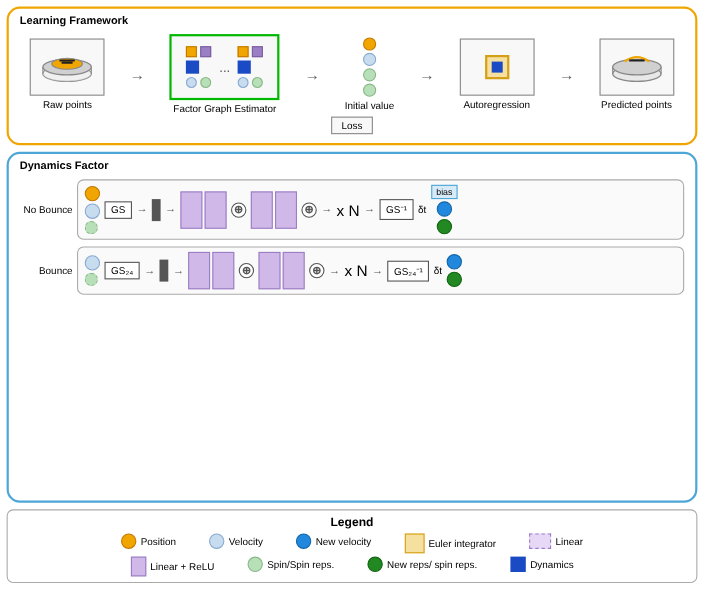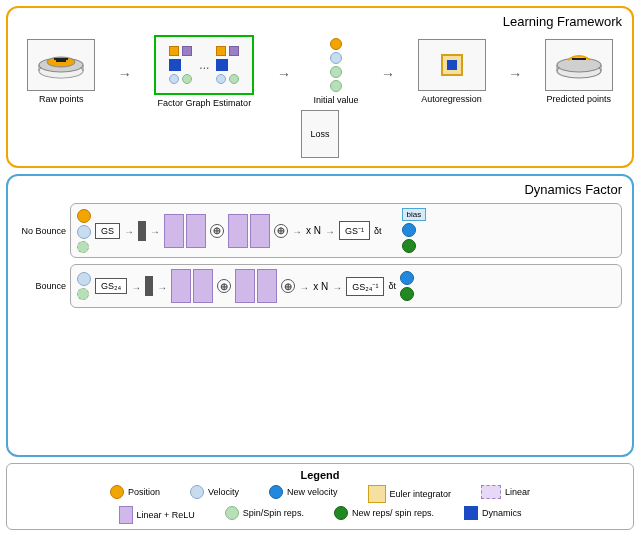--- a/index.html
+++ b/index.html
@@ -24,23 +24,23 @@
     
     .learning-framework {
       border: 2px solid #f0a500;
       border-radius: 12px;
       padding: 6px 10px 8px;
       position: relative;
       flex: 0 0 auto;
     }
 
     .section-title {
-      text-align: right;
-      font-weight: normal;
-      font-size: 13px;
+      text-align: left;
+      font-weight: bold;
+      font-size: 10px;
       margin-bottom: 6px;
     }
 
     .lf-content {
       display: flex;
       align-items: center;
       justify-content: space-around;
       gap: 4px;
     }
 
@@ -121,21 +121,21 @@
       justify-content: center;
     }
 
     .arrow {
       font-size: 14px;
       color: #555;
     }
 
     .loss-box {
       border: 1.5px solid #888;
-      padding: 18px 8px;
+      padding: 2px 8px;
       font-size: 9px;
       background: #f8f8f8;
     }
 
     .loss-row {
       display: flex;
       align-items: center;
       justify-content: center;
       margin-top: 2px;
     }
@@ -219,21 +219,21 @@
       align-items: center;
       justify-content: center;
       font-size: 10px;
       font-weight: bold;
       color: #555;
       background: #fff;
       flex-shrink: 0;
     }
 
     .xn-label {
-      font-size: 10px;
+      font-size: 14px;
       white-space: nowrap;
       text-align: right;
     }
 
     .bias-box {
       border: 1.5px solid #4da6d6;
       padding: 1px 4px;
       font-size: 8px;
       background: #d6eaf8;
       white-space: nowrap;
@@ -505,21 +505,21 @@
           <div class="mini-arrow">→</div>
           <div class="xn-label">x N</div>
           <div class="mini-arrow">→</div>
 
           <div class="gs-box">
             <span>GS⁻¹</span>
           </div>
 
           <div class="delta-t">δt</div>
 
-          <div style="display:flex;flex-direction:column;align-items:flex-start;gap:2px;margin-left:16px;">
+          <div style="display:flex;flex-direction:column;align-items:center;gap:2px;">
             <div class="bias-box">bias</div>
             <div class="circle-node" style="background:#2288dd;border:1px solid #1166aa;"></div>
             <div class="circle-node" style="background:#228822;border:1px solid #116611;"></div>
           </div>
         </div>
       </div>
 
       <div class="dm-row">
         <div class="dm-row-label">Bounce</div>
         <div class="row-box">

